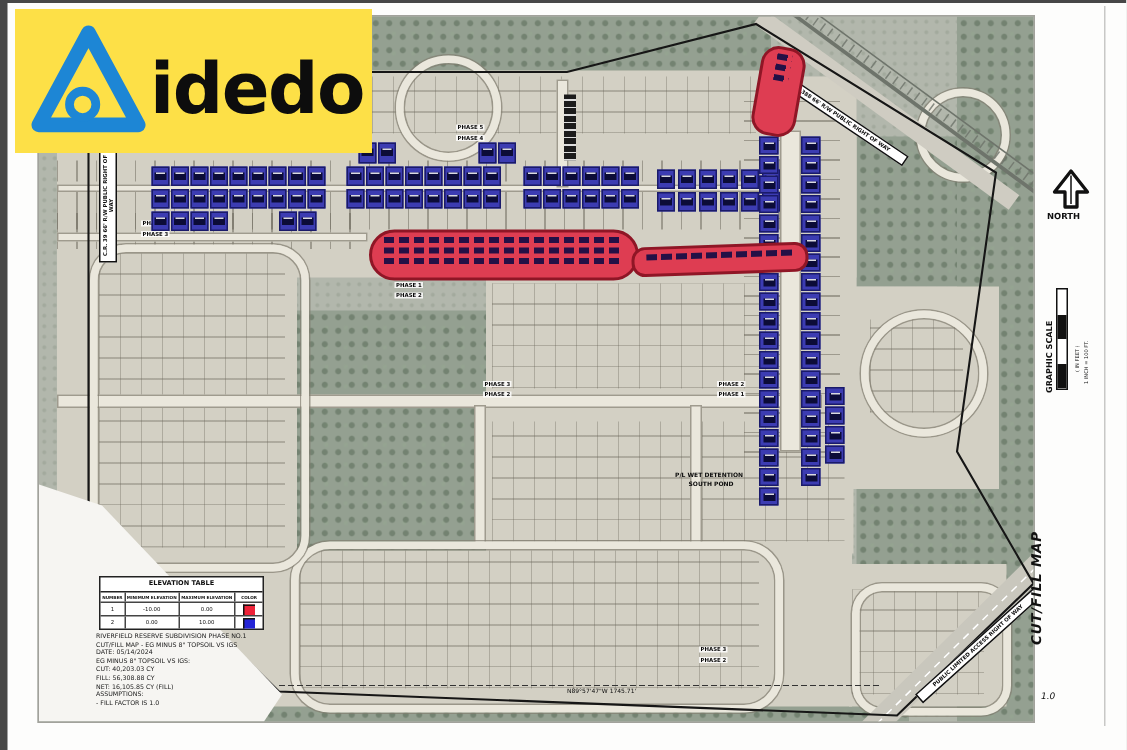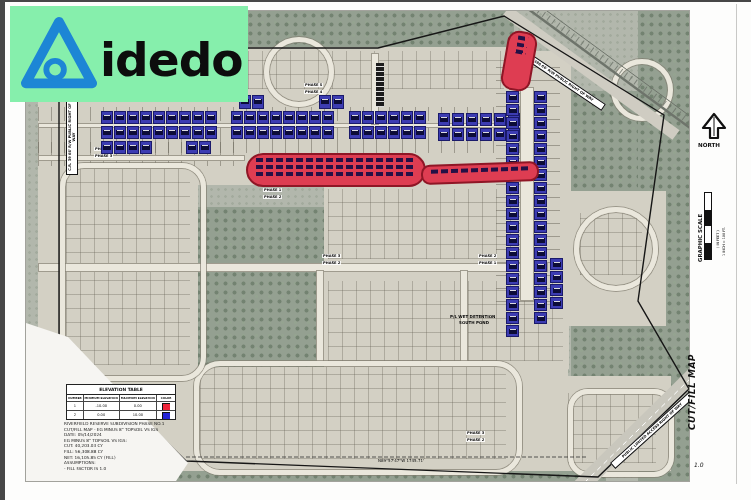--- a/index.html
+++ b/index.html
@@ -33,21 +33,21 @@
 
   
   .ann{position:absolute;transform-origin:left top;line-height:1.15;color:#0c0c0c;}
   .phase{font-size:3.6px;font-weight:bold;background:rgba(255,255,255,.85);padding:0 1px;white-space:nowrap;}
   .pondlabel{font-size:3.8px;font-weight:bold;background:rgba(255,255,255,.8);padding:0 1px;text-align:center;}
   .plain{font-size:4px;font-weight:bold;white-space:nowrap;}
   .dim{font-size:4px;white-space:nowrap;}
   .roadbox{font-size:3.6px;font-weight:bold;background:#fff;border:1px solid #111;padding:1px 2px;text-align:center;}
 
   
-  #logo{position:absolute;left:10px;top:6px;width:238px;height:96px;background:#86efac;display:flex;align-items:center;}
+  #logo{position:absolute;left:10px;top:6px;width:238px;height:96px;background:#fde047;display:flex;align-items:center;}
   #logo .mark{margin-left:10px;}
   #logo .word{font-size:47px;font-weight:bold;color:#0d0d0d;letter-spacing:-1px;margin-left:2px;margin-top:10px;}
 
   
   #elev{position:absolute;left:66px;top:384px;width:108px;background:#fff;border:1px solid #222;font-size:3.2px;}
   #elev .t{height:9px;line-height:9px;text-align:center;font-size:4.4px;font-weight:bold;border-bottom:1px solid #222;}
   .et-row{display:flex;border-bottom:1px solid #444;}
   .et-row:last-child{border-bottom:none;}
   .et-row span{display:block;border-right:1px solid #444;text-align:center;padding:1px 0;overflow:hidden;white-space:nowrap;}
   .et-row span:last-child{border-right:none;}

